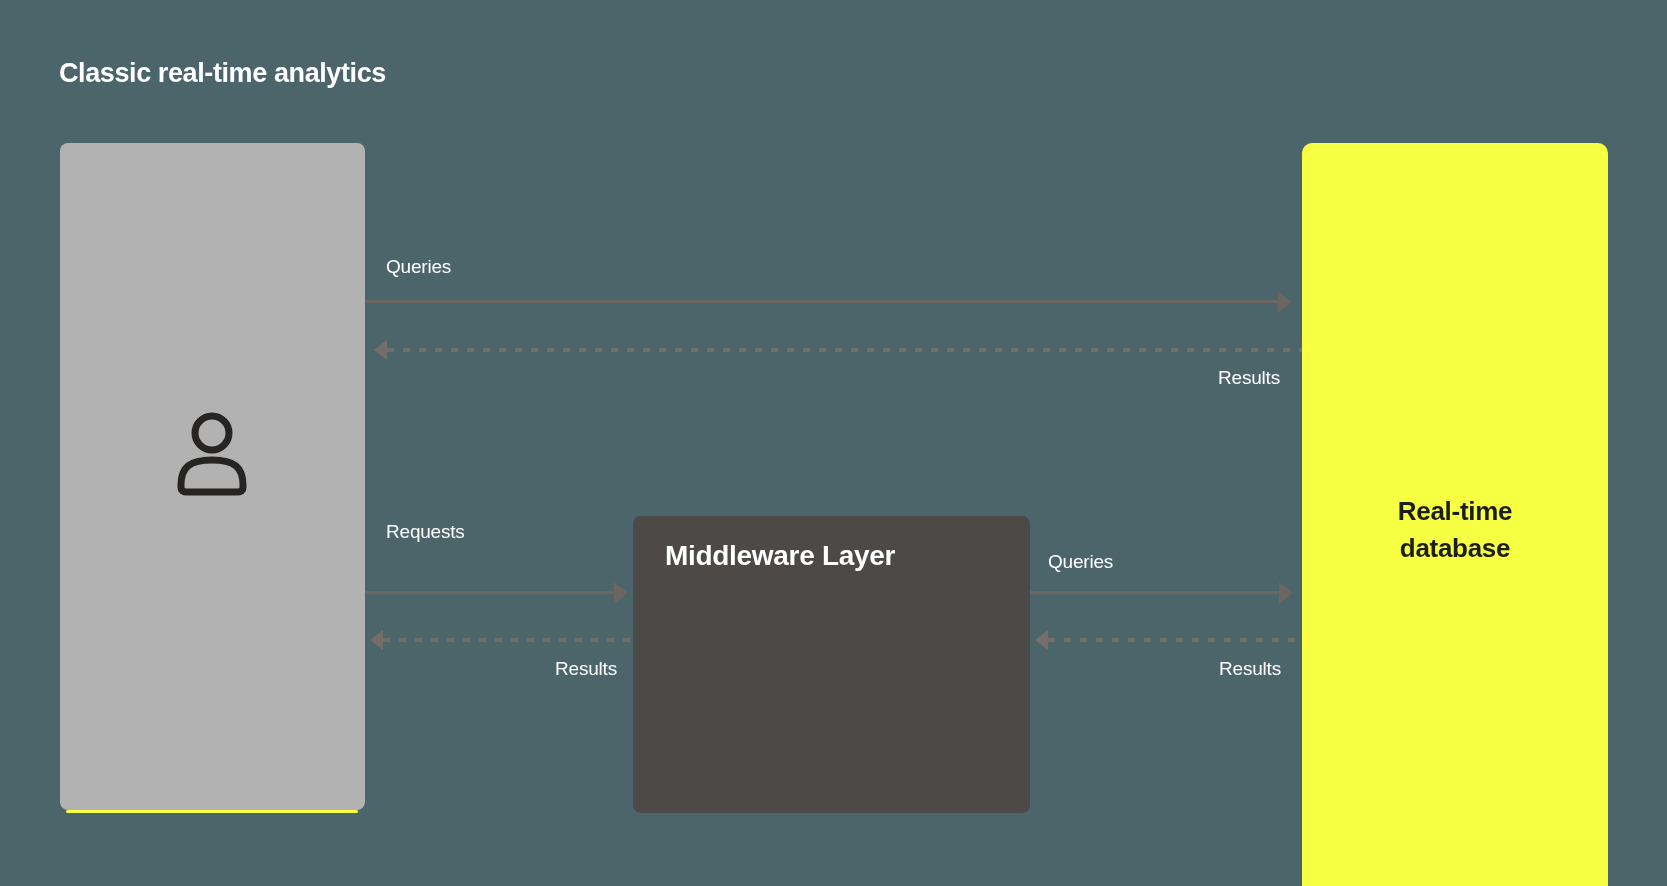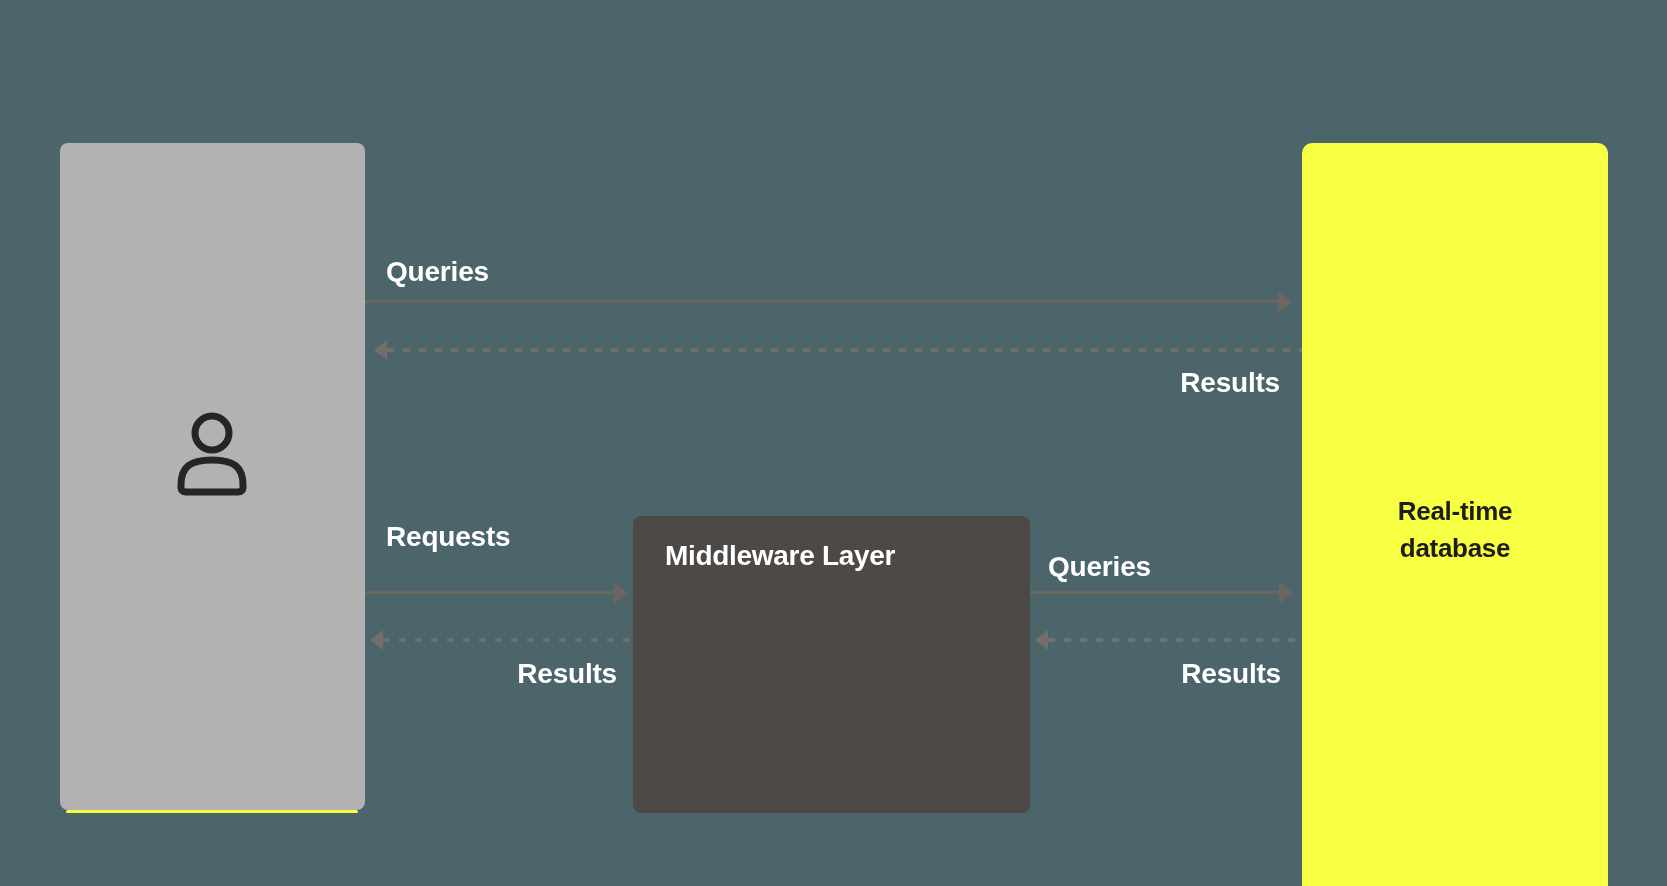--- a/index.html
+++ b/index.html
@@ -63,30 +63,31 @@
     width:0;height:0;
     border-top:11px solid transparent;border-bottom:11px solid transparent;
     border-left:14px solid var(--arrow,#6c6661);
   }
   .head-left{
     width:0;height:0;
     border-top:10px solid transparent;border-bottom:10px solid transparent;
     border-right:13px solid var(--arrow-dashed,#746e69);
   }
   .flow-label{
-    font-size:28px;font-weight:700;color:var(--text-light,#fff);
+    font-size:19px;font-weight:400;color:var(--text-light,#fff);
     letter-spacing:-0.2px;
   }
   .align-right{text-align:right;width:200px;}
 </style>
 </head>
 <body>
 
 <div id="stage">
 
+  <div class="abs diagram-title">Classic real-time analytics</div>
 
   <div class="abs node node-users"></div>
   <div class="abs users-underline"></div>
   <div class="abs user-icon">
     <svg viewBox="0 0 70 84" fill="none" xmlns="http://www.w3.org/2000/svg">
       <circle cx="35" cy="21" r="17" stroke="#262523" stroke-width="7"></circle>
       <path d="M4 73 c0-18 9-25 31-25 c22 0 31 7 31 25 v2.5 c0 3-2 4.5-5 4.5 h-52 c-3 0-5-1.5-5-4.5 z" stroke="#262523" stroke-width="7" stroke-linejoin="round"></path>
     </svg>
   </div>
 

